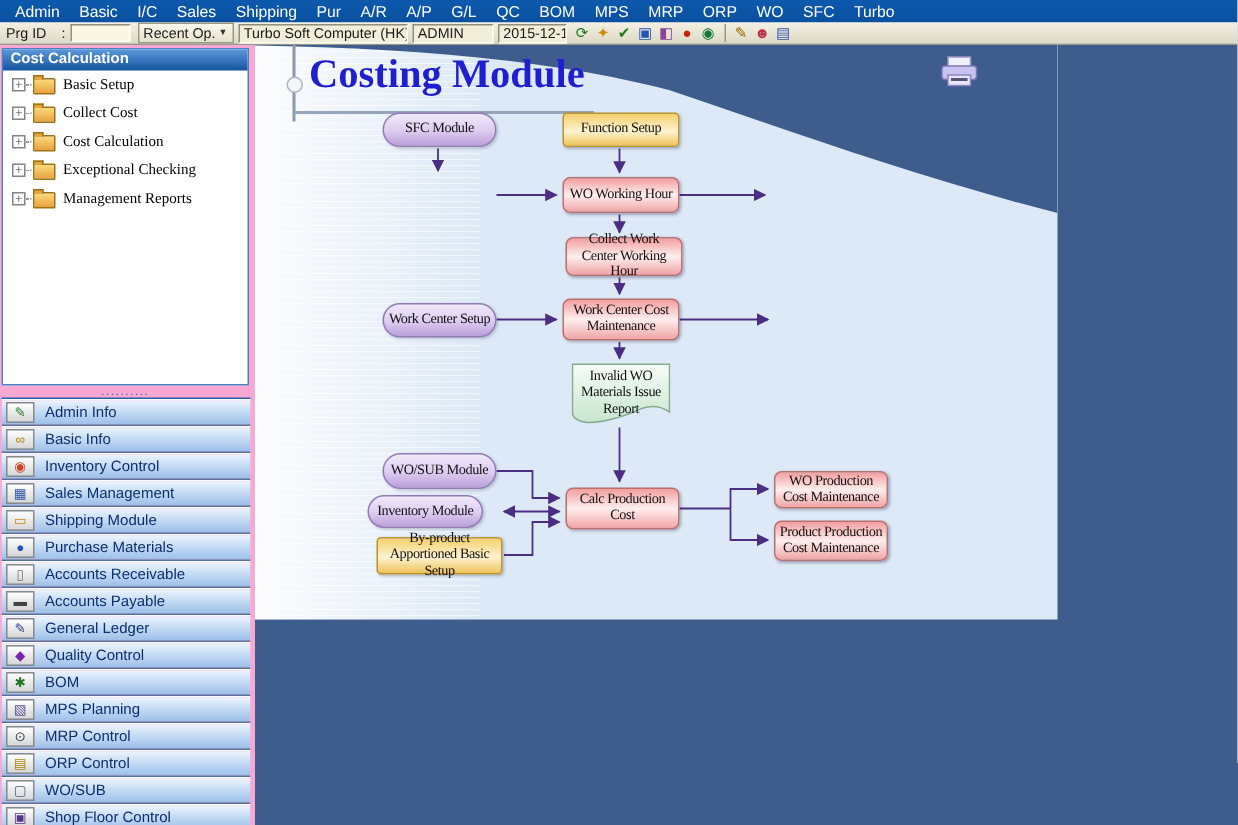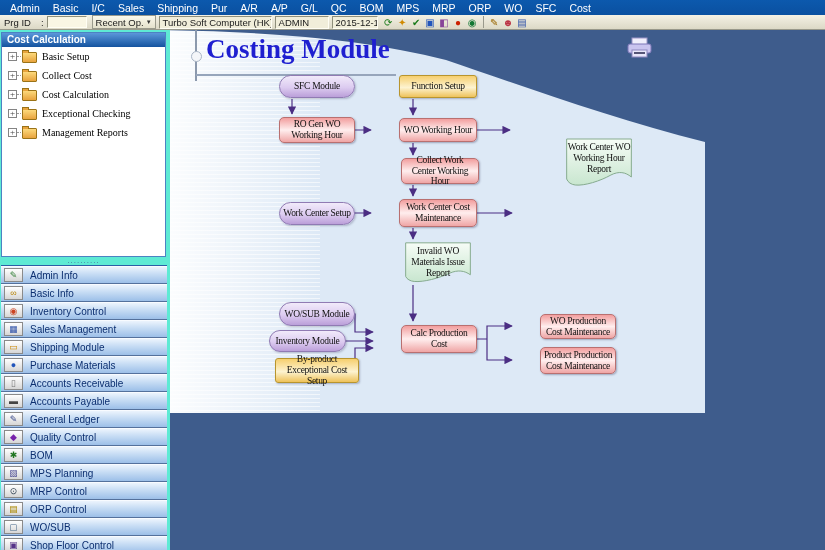--- a/index.html
+++ b/index.html
@@ -32,21 +32,21 @@
     white-space:nowrap;overflow:hidden;}
   .tb-field.company{width:105px;}
   .tb-field.user{width:46px;}
   .tb-field.date{width:38px;}
   #toolbar-icons{display:flex;align-items:center;margin-left:4px;gap:1px;}
   .tb-icon{width:13px;height:13px;display:flex;align-items:center;justify-content:center;
     font-size:10px;cursor:pointer;}
   .tb-sep{width:1px;height:12px;background:#9a9a8c;margin:0 3px;}
 
   
-  #sidebar{position:absolute;top:30px;left:0;width:198px;bottom:0;background:#5eead4;}
+  #sidebar{position:absolute;top:30px;left:0;width:198px;bottom:0;background:#f9a8d4;}
   #tree-panel{position:absolute;top:2px;left:1px;width:165px;height:225px;
     background:#fff;border:1px solid #4d82c2;box-sizing:border-box;}
   .tree-header{height:14px;background:linear-gradient(180deg,#5b97da 0%,#14539f 100%);
     color:#fff;font-weight:bold;font-size:10px;line-height:14px;padding-left:5px;}
   .tree-row{height:19px;display:flex;align-items:center;padding-left:6px;
     font-family:"Liberation Serif",serif;font-size:10px;color:#000;cursor:pointer;}
   .expander{width:9px;height:9px;box-sizing:border-box;border:1px solid #848484;
     background:#fff;font-size:9px;line-height:6px;text-align:center;color:#444;flex:none;}
   .expander::before{content:"+";}
   .tree-dash{width:4px;border-top:1px dotted #999;flex:none;}
@@ -86,21 +86,21 @@
   .title-underline{position:absolute;left:-10px;top:40px;width:200px;height:2px;
     background:#96a5bb;}
   .title-vline{position:absolute;left:-11px;top:-5px;width:2px;height:52px;background:#8b99ad;}
   .title-dot{position:absolute;left:-15px;top:17px;width:9px;height:9px;border-radius:50%;
     background:#f4f6f9;border:1px solid #aab6c6;}
 
   
   .node{position:absolute;display:flex;align-items:center;justify-content:center;
     text-align:center;font-family:"Liberation Serif",serif;font-size:9.5px;
     letter-spacing:-0.3px;line-height:1.15;color:#111;box-sizing:border-box;
-    cursor:pointer;padding:1px 2px;margin-left:24px;}
+    cursor:pointer;padding:1px 2px;}
   .rect-pink{background:linear-gradient(180deg,#f29e9e 0%,#ffeeee 50%,#efa5a5 100%);
     border:1px solid #b97070;border-radius:5px;box-shadow:1px 1px 2px rgba(40,40,80,.35);}
   .rect-yellow{background:linear-gradient(180deg,#f6cf6e 0%,#fdf3d0 55%,#eec25a 100%);
     border:1px solid #b8952e;border-radius:3px;box-shadow:1px 1px 2px rgba(40,40,80,.3);}
   .pill{background:linear-gradient(180deg,#f1eafa 0%,#dccbf0 55%,#bb9fd9 100%);
     border:1px solid #907bb3;border-radius:50px;box-shadow:1px 1px 2px rgba(40,40,80,.25);}
   .doc{padding:0;align-items:flex-start;}
   .doc svg.doc-bg{position:absolute;inset:0;width:100%;height:100%;}
   .doc .doc-label{position:relative;width:100%;padding-top:4px;}
   #arrows{position:absolute;inset:0;pointer-events:none;}
@@ -120,21 +120,21 @@
       <span class="menu-item">A/R</span>
       <span class="menu-item">A/P</span>
       <span class="menu-item">G/L</span>
       <span class="menu-item">QC</span>
       <span class="menu-item">BOM</span>
       <span class="menu-item">MPS</span>
       <span class="menu-item">MRP</span>
       <span class="menu-item">ORP</span>
       <span class="menu-item">WO</span>
       <span class="menu-item">SFC</span>
-      <span class="menu-item">Cost</span>
+      <span class="menu-item">Turbo</span>
     </div>
 
   <div id="toolbar">
     <span class="tb-label">Prg ID</span>
     <span class="tb-colon">:</span>
     <input id="prg-input" value="" style="">
     <div class="combo">
       <span>Recent Op.</span>
       <span class="caret">▼</span>
     </div>
@@ -303,44 +303,37 @@
           <path d="M166,311 L203,311" marker-start="url(#ah)" marker-end="url(#ah)"></path>
           <path d="M166,340 L185,340 L185,318 L203,318" marker-end="url(#ah)"></path>
           <path d="M283,309 L317,309"></path>
           <path d="M317,309 L317,296 L342,296" marker-end="url(#ah)"></path>
           <path d="M317,309 L317,330 L342,330" marker-end="url(#ah)"></path>
         </g>
       </svg>
 
       <div class="node pill" style="left:85px;top:45px;width:76px;height:23px">SFC Module</div>
       <div class="node rect-yellow" style="left:205px;top:45px;width:78px;height:23px">Function Setup</div>
-      <div class="node rect-pink" style="left:85px;top:87px;width:76px;height:26px">RO Gen WO Working Hour</div>
       <div class="node rect-pink" style="left:205px;top:88px;width:78px;height:24px">WO Working Hour</div>
 
-      <div class="node doc" style="left:372px;top:108px;width:66px;height:50px">
-        <svg class="doc-bg" viewBox="0 0 100 100" preserveAspectRatio="none">
-          <path d="M1,2 L99,2 L99,78 C90,68 80,66 68,74 C52,86 28,96 14,94 C8,93 3,89 1,82 Z" fill="url(#gradGreen)" stroke="#86ab8f" vector-effect="non-scaling-stroke"></path>
-        </svg>
-        <span class="doc-label">Work Center WO Working Hour Report</span>
-      </div>
 
       <div class="node rect-pink" style="left:207px;top:128px;width:78px;height:26px">Collect Work Center Working Hour</div>
       <div class="node pill" style="left:85px;top:172px;width:76px;height:23px">Work Center Setup</div>
       <div class="node rect-pink" style="left:205px;top:169px;width:78px;height:28px">Work Center Cost Maintenance</div>
 
       <div class="node doc" style="left:211px;top:212px;width:66px;height:42px">
         <svg class="doc-bg" viewBox="0 0 100 100" preserveAspectRatio="none">
           <path d="M1,2 L99,2 L99,78 C90,68 80,66 68,74 C52,86 28,96 14,94 C8,93 3,89 1,82 Z" fill="url(#gradGreen)" stroke="#86ab8f" vector-effect="non-scaling-stroke"></path>
         </svg>
         <span class="doc-label">Invalid WO Materials Issue Report</span>
       </div>
 
       <div class="node pill" style="left:85px;top:272px;width:76px;height:24px">WO/SUB Module</div>
       <div class="node pill" style="left:75px;top:300px;width:77px;height:22px">Inventory Module</div>
-      <div class="node rect-yellow" style="left:81px;top:328px;width:84px;height:25px">By-product Exceptional Cost Setup</div>
+      <div class="node rect-yellow" style="left:81px;top:328px;width:84px;height:25px">By-product Apportioned Basic Setup</div>
       <div class="node rect-pink" style="left:207px;top:295px;width:76px;height:28px">Calc Production Cost</div>
       <div class="node rect-pink" style="left:346px;top:284px;width:76px;height:25px">WO Production Cost Maintenance</div>
       <div class="node rect-pink" style="left:346px;top:317px;width:76px;height:27px">Product Production Cost Maintenance</div>
     </div>
 
     <div class="print-btn">
       <svg viewBox="0 0 25 21" width="25" height="21">
         <rect x="5" y="1" width="15" height="8" fill="#f0effc" stroke="#9b96c8"></rect>
         <rect x="1" y="7" width="23" height="9" rx="2" fill="#c9c4ef" stroke="#7d77b8"></rect>
         <rect x="5" y="13" width="15" height="7" fill="#e8e6fa" stroke="#8d88c0"></rect>

